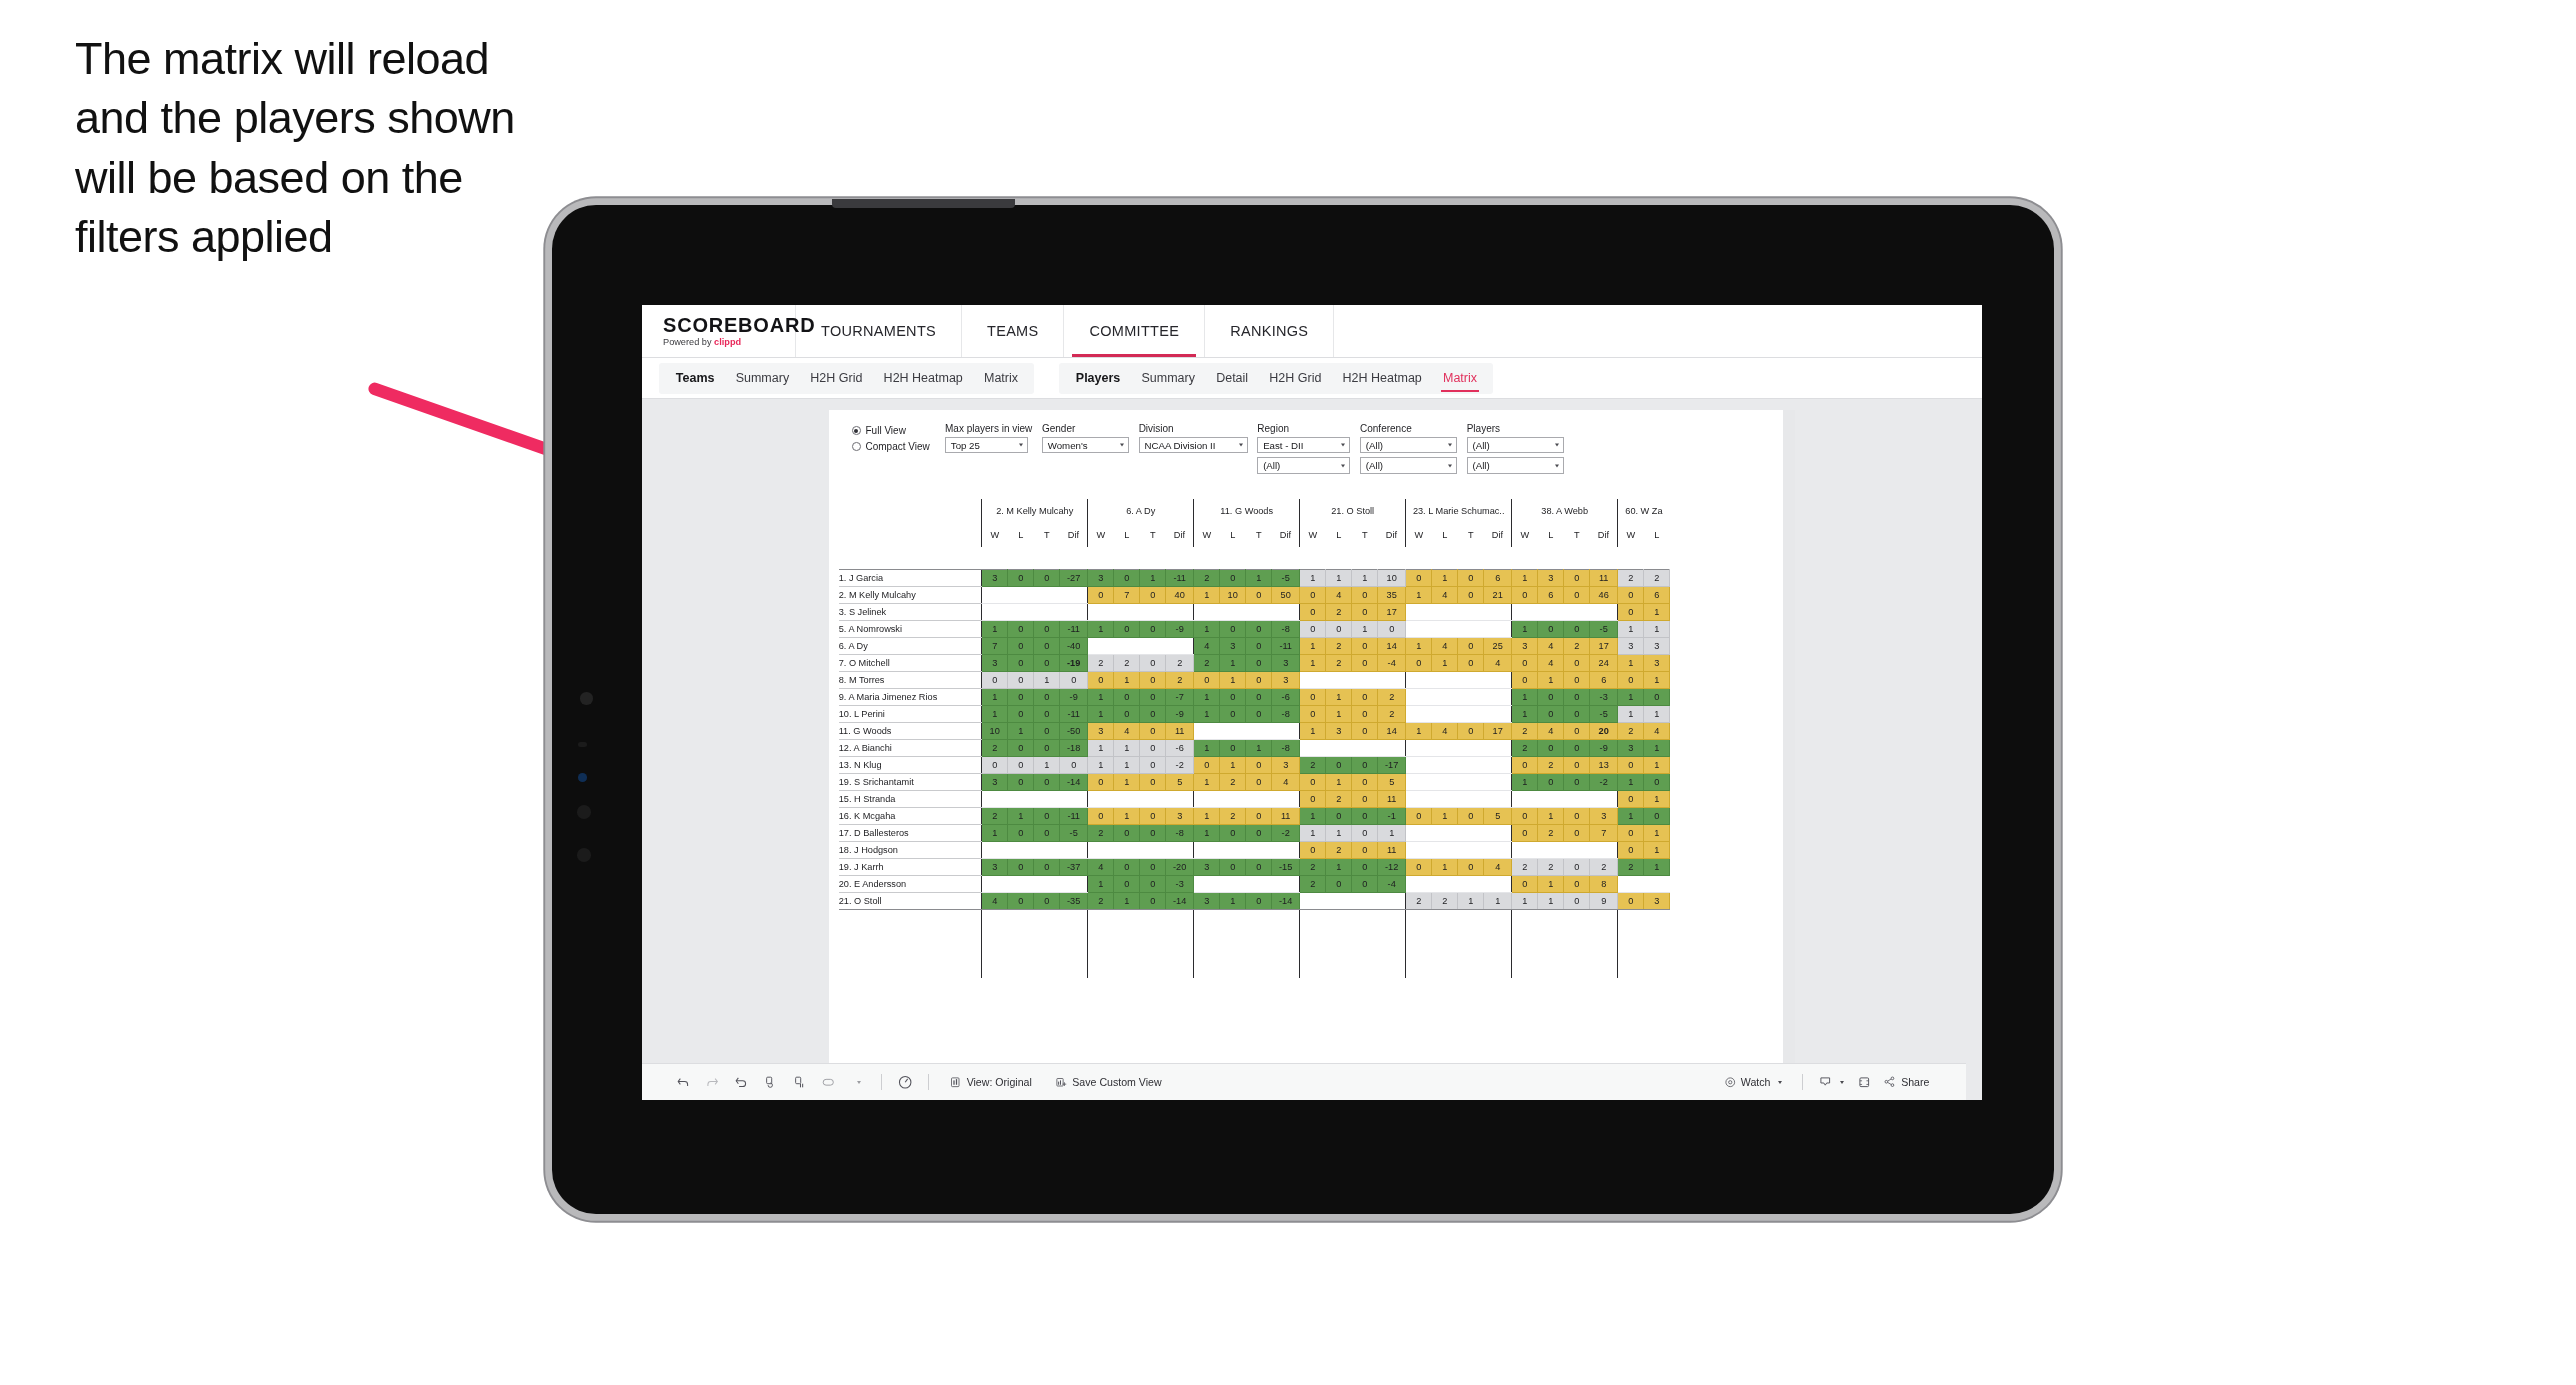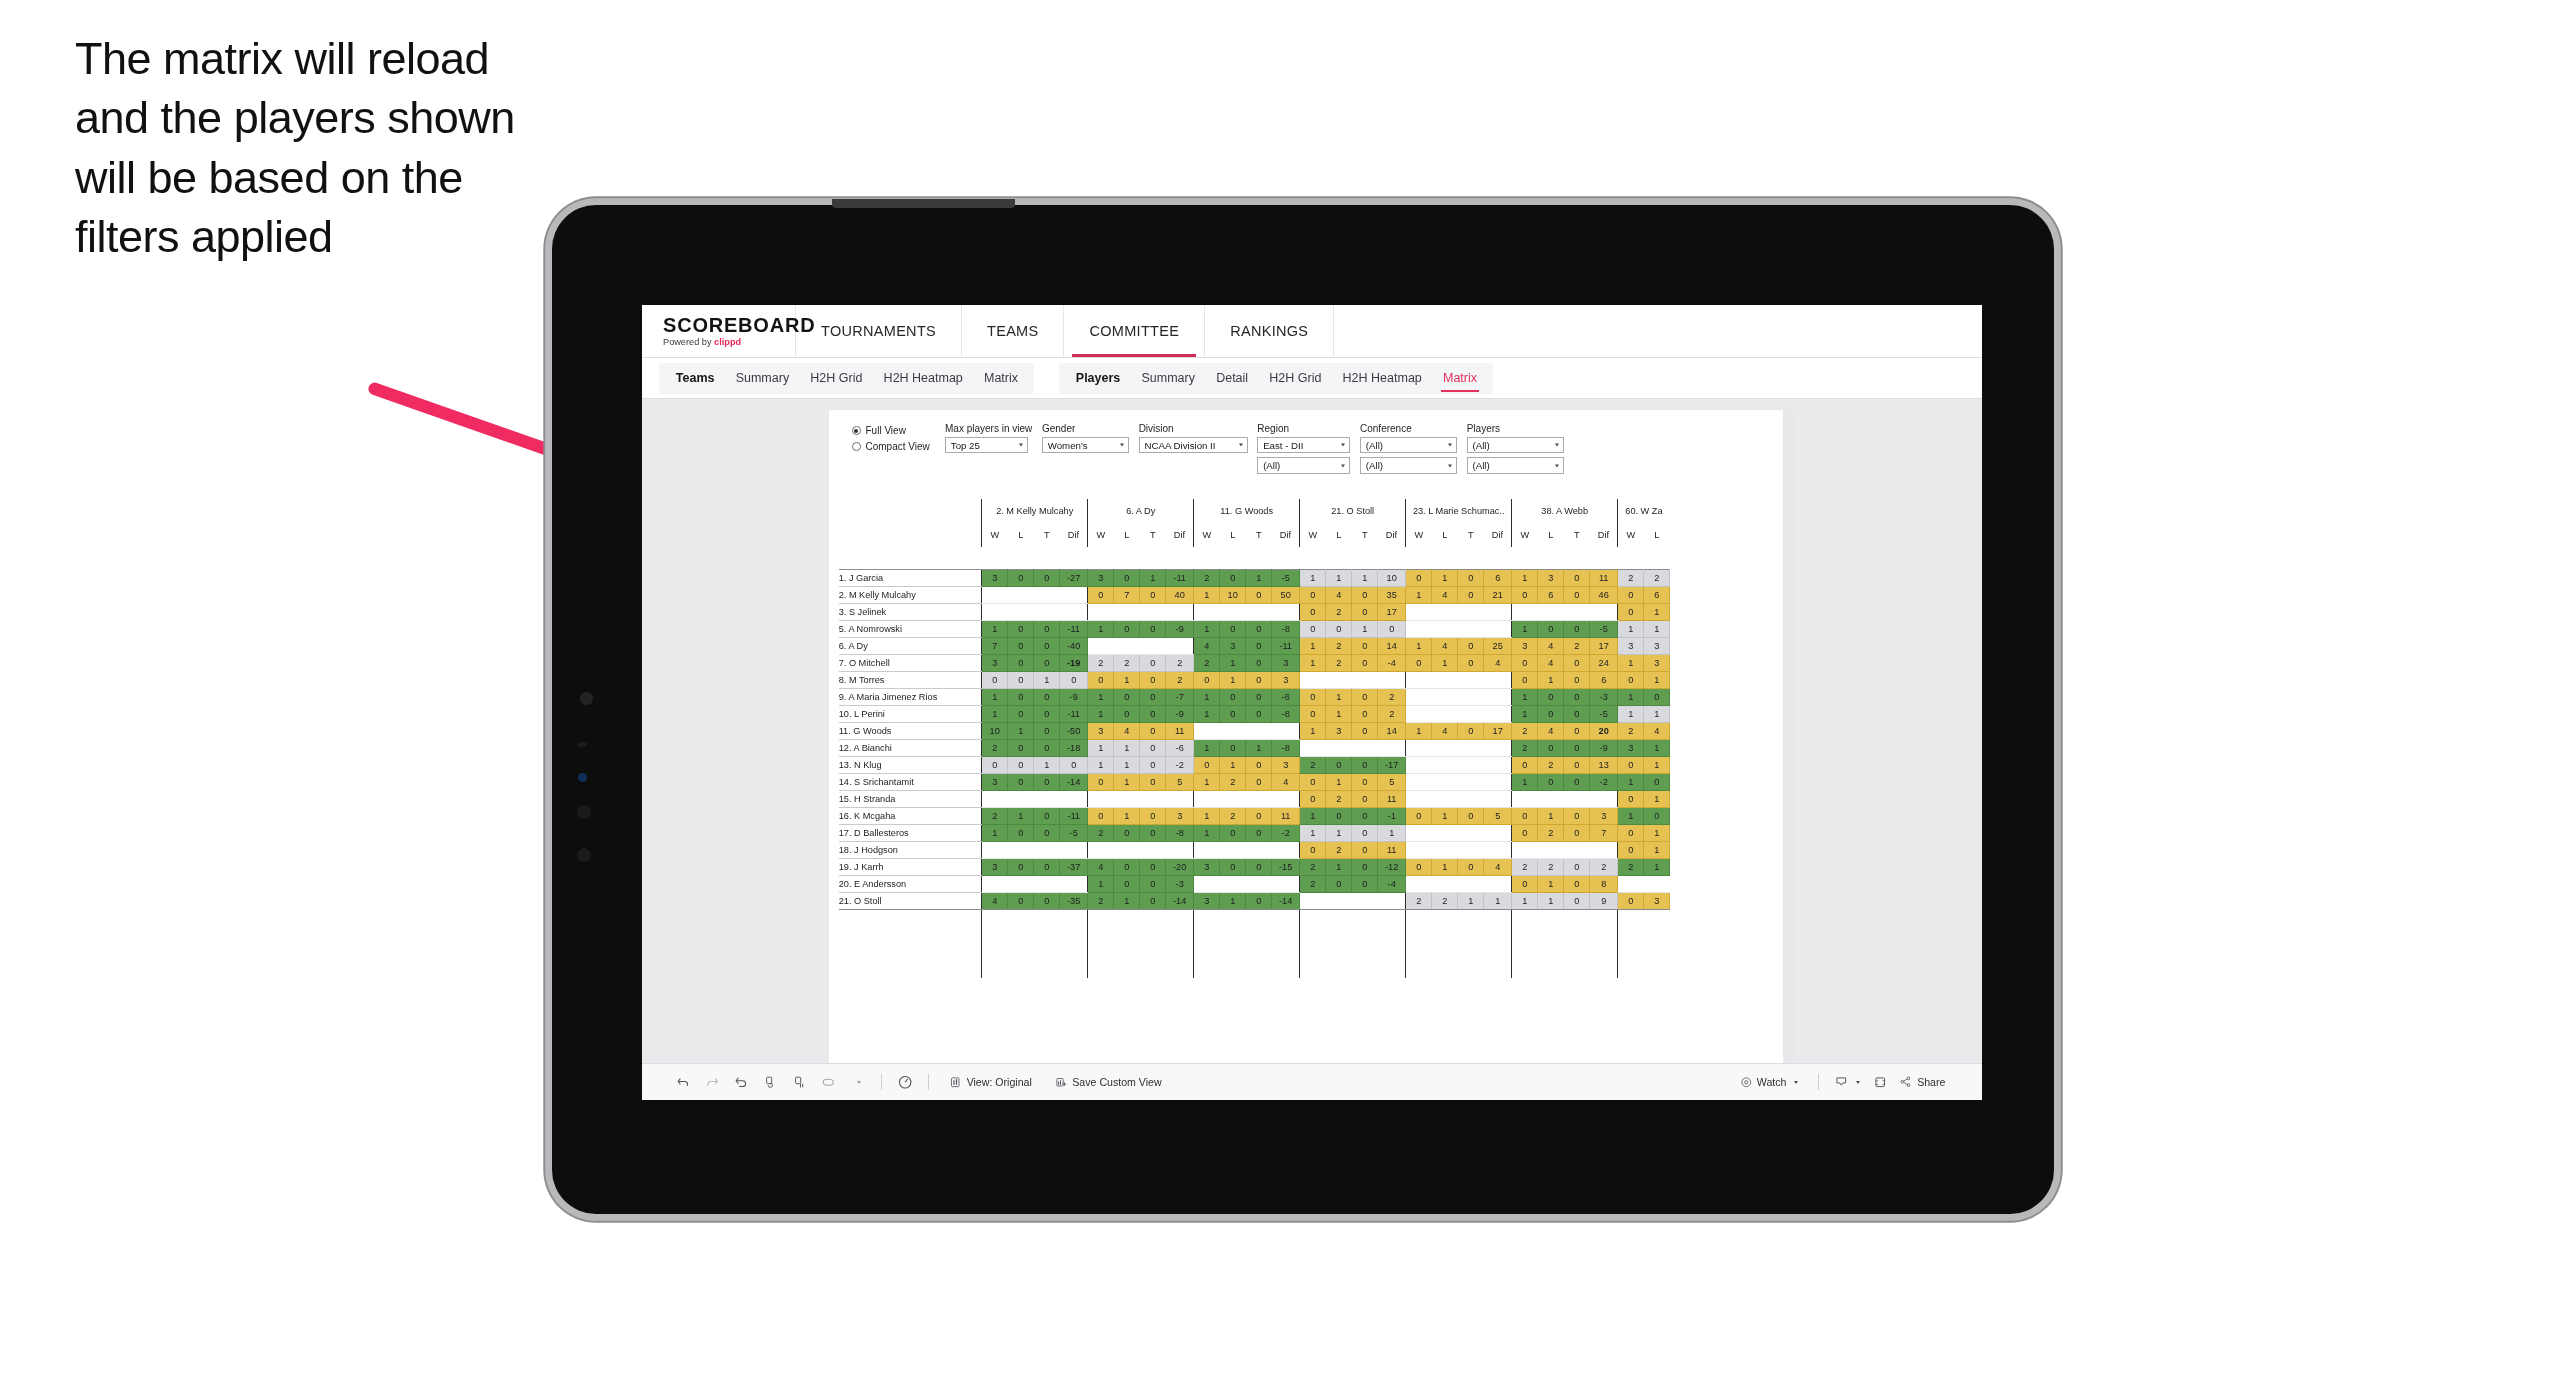--- a/index.html
+++ b/index.html
@@ -84,21 +84,21 @@
   .c-a  { background:#d9dadd; color:#2c2c30; border-right:1px solid #c2c3c7; border-bottom:1px solid #c2c3c7;}
   .c-e  { background:#ffffff; border-bottom:1px solid #e4e5e8; }
   .toprule td { border-top:1.9px solid #8a8b8f; }
   .botrule td { border-bottom:1.9px solid #8a8b8f; }
   .tailrow td { height:17px; background:#fff; }
   .tailrow td.grp { border-left:1.9px solid #2b2b2e; }
 
   #shadowcol { position:absolute; right:-1px; top:0; width:11.6px; bottom:0; background:#e7e8ea; }
 
   
-  #toolbar { position:absolute; left:0; right:0; bottom:0; height:37px; background:#f7f8f8;
+  #toolbar { position:absolute; left:0; right:16px; bottom:0; height:37px; background:#f7f8f8;
              border-top:1px solid #dcdde0; display:flex; align-items:center; padding-left:27px; }
   .tb { display:flex; align-items:center; height:100%; }
   .tbi { width:29px; height:29px; display:flex; align-items:center; justify-content:center; cursor:pointer; }
   .tbtxt { display:flex; align-items:center; gap:4.8px; font-size:10.6px; color:#2f2f34; padding:0 11.6px; cursor:pointer; white-space:nowrap;}
   .divider { width:1px; height:16.4px; background:#cdced1; margin:0 8.7px; }
   .caret { border-left:2.9px solid transparent; border-right:2.9px solid transparent; border-top:3.9px solid #4a4a50; margin-left:2.9px;}
   svg { display:block; }
 </style>
 </head>
 <body>
@@ -650,21 +650,21 @@
                 <td class="cell c-e" style="width: 26px;"></td>
                 <td class="cell c-e" style="width: 28px;"></td>
                 <td class="cell c-y grp" style="width: 26px;">0</td>
                 <td class="cell c-y" style="width: 26px;">2</td>
                 <td class="cell c-y" style="width: 26px;">0</td>
                 <td class="cell c-y" style="width: 28px;">13</td>
                 <td class="cell c-y grp" style="width: 26px;">0</td>
                 <td class="cell c-y" style="width: 26px;">1</td>
               </tr>
               <tr>
-                <td class="rowlabel">14. S Srichantamit</td>
+                <td class="rowlabel">19. S Srichantamit</td>
                 <td class="cell c-g grp" style="width: 26px;">3</td>
                 <td class="cell c-g" style="width: 26px;">0</td>
                 <td class="cell c-g" style="width: 26px;">0</td>
                 <td class="cell c-g" style="width: 28px;">-14</td>
                 <td class="cell c-y grp" style="width: 26px;">0</td>
                 <td class="cell c-y" style="width: 26px;">1</td>
                 <td class="cell c-y" style="width: 26px;">0</td>
                 <td class="cell c-y" style="width: 28px;">5</td>
                 <td class="cell c-y grp" style="width: 26px;">1</td>
                 <td class="cell c-y" style="width: 26px;">2</td>

